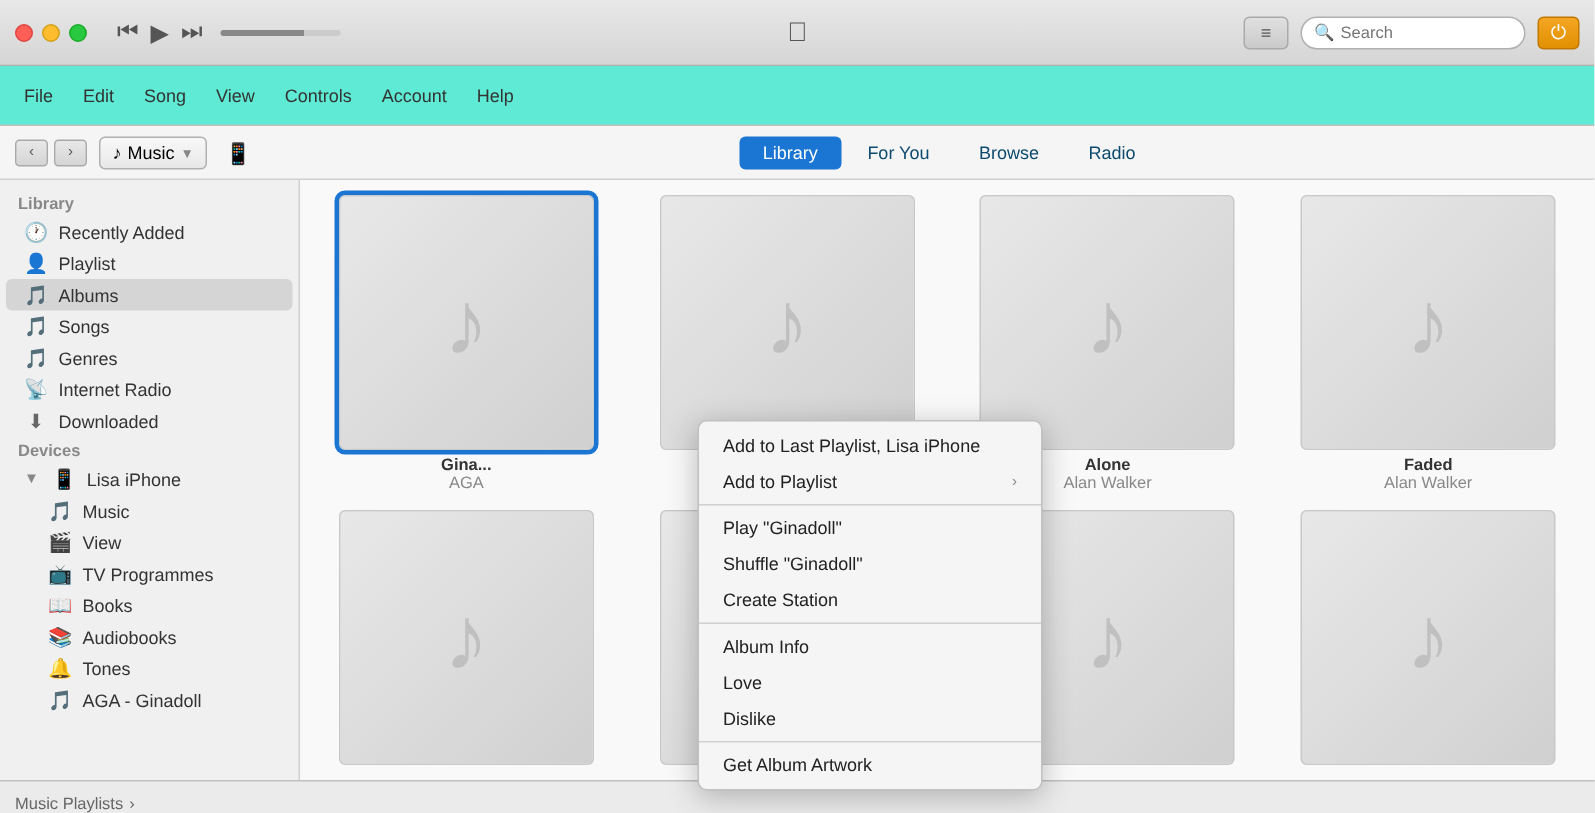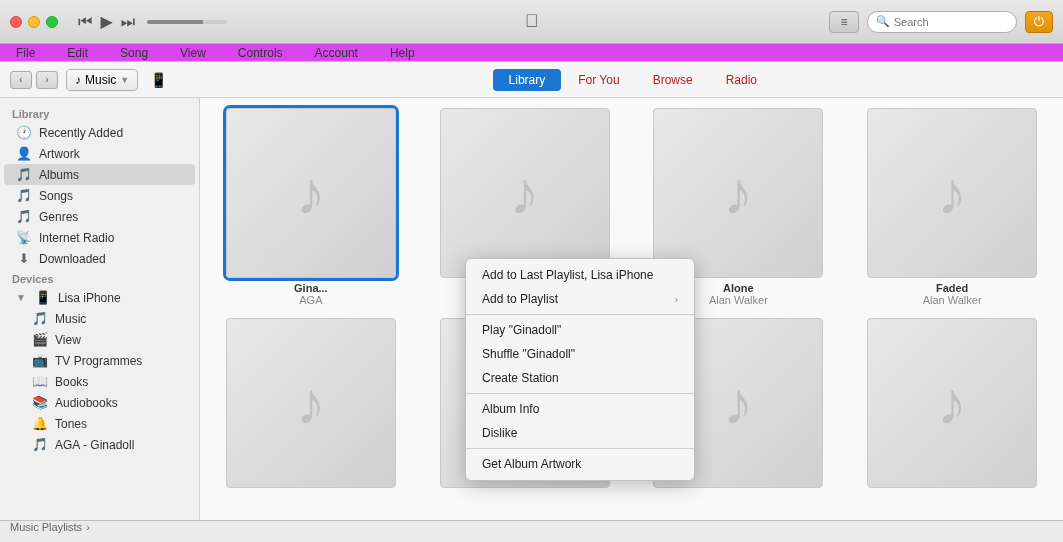--- a/index.html
+++ b/index.html
@@ -118,27 +118,27 @@
       display: flex;
       align-items: center;
       justify-content: center;
       cursor: pointer;
       font-size: 13px;
       color: white;
     }
 
     
     .menu-bar {
-      height: 18px;
-      background: #d946ef;
+      height: 40px;
+      background: #5eead4;
       border-bottom: 1px solid #c0c0c0;
       display: flex;
       align-items: center;
       padding: 0 8px;
-      gap: 16px;
+      gap: 4px;
     }
     .menu-item {
       padding: 2px 8px;
       font-size: 12px;
       color: #333;
       cursor: pointer;
       border-radius: 3px;
     }
 
     
@@ -191,21 +191,21 @@
       display: flex;
       margin-left: auto;
       margin-right: 280px;
       gap: 1px;
     }
     .tab {
       padding: 4px 16px;
       font-size: 12px;
       border-radius: 4px;
       cursor: pointer;
-      color: #b91c1c;
+      color: #0c4a6e;
     }
     .tab.active {
       background: #1a76d2;
       color: white;
     }
 
     
     .main-layout {
       display: flex;
       height: calc(542px - 44px - 22px - 36px);
@@ -333,21 +333,21 @@
       margin: 3px 0;
     }
     .ctx-arrow { font-size: 10px; color: #888; }
 
     
     .bottom-bar {
       height: 22px;
       background: #ebebeb;
       border-top: 1px solid #c0c0c0;
       display: flex;
-      align-items: flex-start;
+      align-items: flex-end;
       padding: 0 10px;
       font-size: 11px;
       color: #666;
       position: fixed;
       bottom: 0;
       width: 100%;
     }
     .music-playlists {
       display: flex;
       align-items: center;
@@ -418,21 +418,21 @@
 
   <div class="sidebar">
     <div class="sidebar-section-header">Library</div>
 
     <div class="sidebar-item">
       <span class="sidebar-icon">🕐</span>
       <span>Recently Added</span>
     </div>
     <div class="sidebar-item">
       <span class="sidebar-icon">👤</span>
-      <span>Artwork</span>
+      <span>Playlist</span>
     </div>
     <div class="sidebar-item active">
       <span class="sidebar-icon">🎵</span>
       <span>Albums</span>
     </div>
     <div class="sidebar-item">
       <span class="sidebar-icon">🎵</span>
       <span>Songs</span>
     </div>
     <div class="sidebar-item">
@@ -552,20 +552,23 @@
       </div>
       <div class="ctx-item">
         <span>Shuffle "Ginadoll"</span>
       </div>
       <div class="ctx-item">
         <span>Create Station</span>
       </div>
       <div class="ctx-separator"></div>
       <div class="ctx-item">
         <span>Album Info</span>
+      </div>
+      <div class="ctx-item">
+        <span>Love</span>
       </div>
       <div class="ctx-item">
         <span>Dislike</span>
       </div>
       <div class="ctx-separator"></div>
       <div class="ctx-item">
         <span>Get Album Artwork</span>
       </div>
 
     </div>

